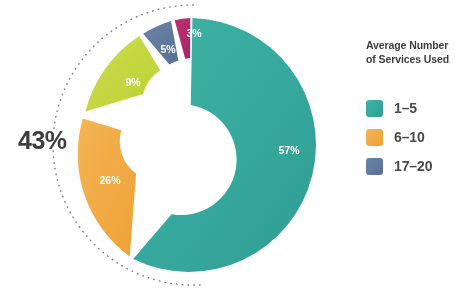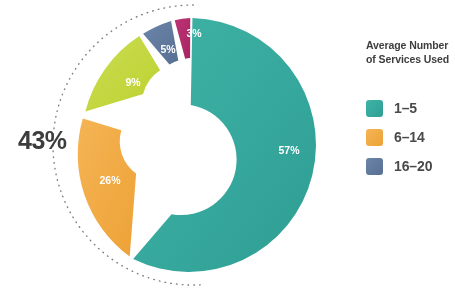--- a/index.html
+++ b/index.html
@@ -183,25 +183,25 @@
 
     <div id="legend-title">Average Number of Services Used</div>
 
     <div class="legend-row">
       <span class="legend-swatch" style="background:linear-gradient(135deg,#3fb3a6,#2f9e94);"></span>
       <span class="legend-label">1–5</span>
     </div>
 
     <div class="legend-row">
       <span class="legend-swatch" style="background:linear-gradient(135deg,#f5b455,#eda236);"></span>
-      <span class="legend-label">6–14</span>
+      <span class="legend-label">6–10</span>
     </div>
 
 
     <div class="legend-row">
       <span class="legend-swatch" style="background:linear-gradient(135deg,#6b85a8,#576f93);"></span>
-      <span class="legend-label">16–20</span>
+      <span class="legend-label">17–20</span>
     </div>
 
 
   </div>
 
 </div>
 
 </body></html>

